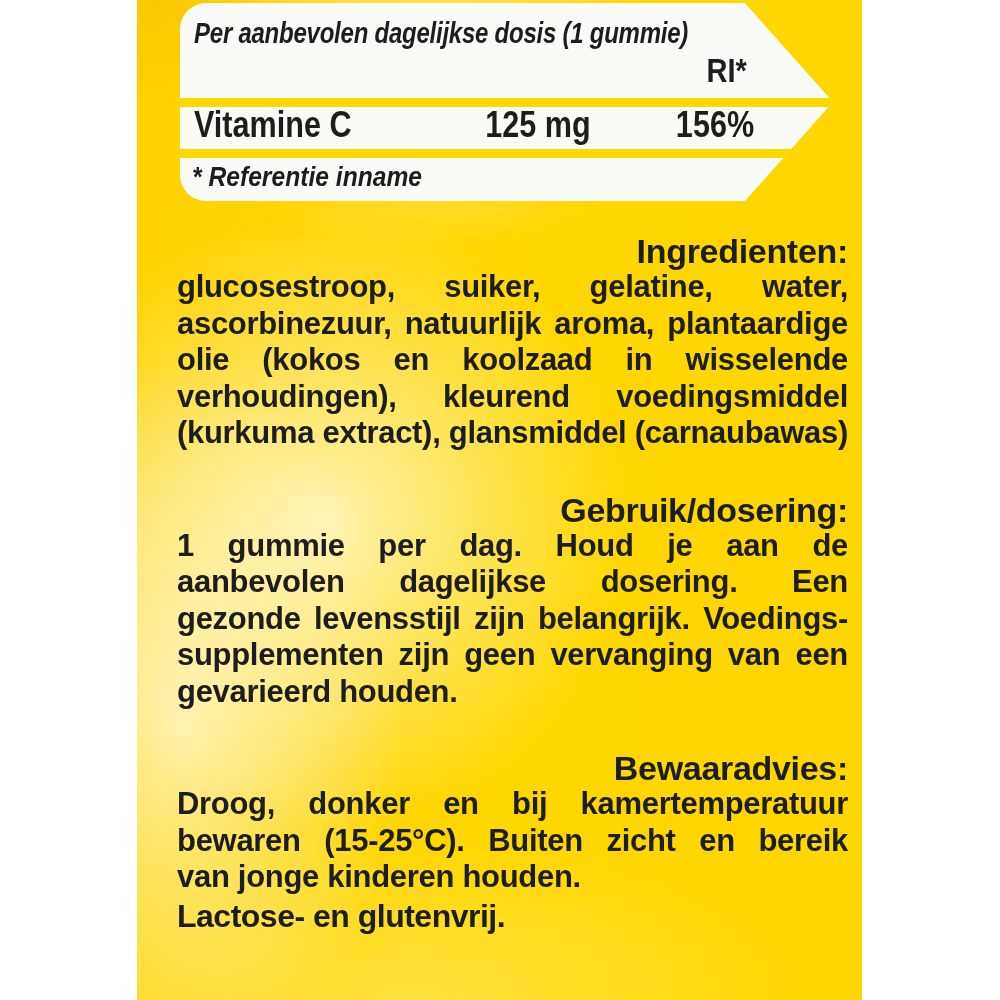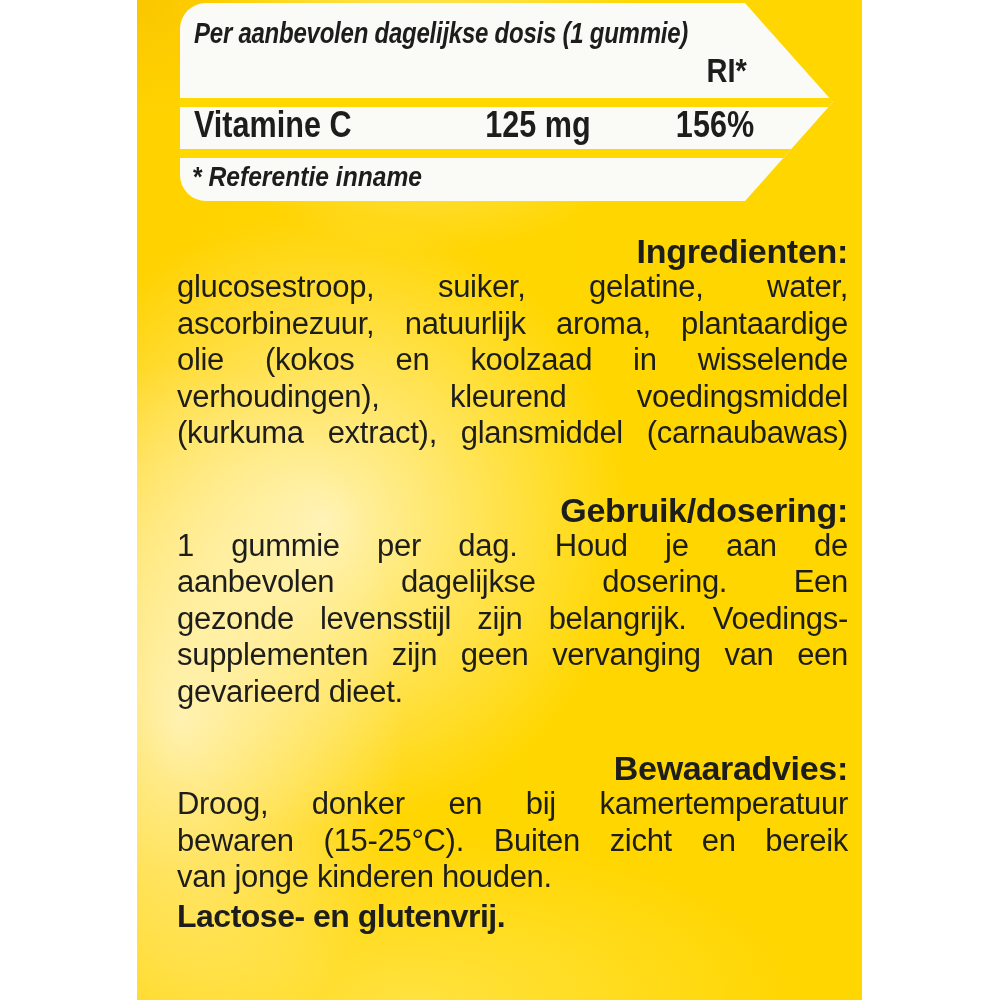--- a/index.html
+++ b/index.html
@@ -92,20 +92,21 @@
     letter-spacing: -0.3px;
     text-align: right;
   }
   .section + .section .section-heading { margin-top: 40px; margin-left: 24px; }
   .body-line {
     font-size: 31px; line-height: 36.5px;
     letter-spacing: -0.3px;
     text-align: justify;
     text-align-last: justify;
     white-space: normal;
+    font-weight: bold;
   }
   .body-line.left-last { text-align-last: left; }
   .claim {
     font-size: 32px; line-height: 40px; font-weight: bold;
     letter-spacing: -0.5px;
   }
 </style>
 </head>
 <body>
 
@@ -137,21 +138,21 @@
         <div class="body-line">verhoudingen), kleurend voedingsmiddel</div>
         <div class="body-line">(kurkuma extract), glansmiddel (carnaubawas)</div>
       </div>
 
       <div class="section">
         <div class="section-heading">Gebruik/dosering:</div>
         <div class="body-line">1 gummie per dag. Houd je aan de</div>
         <div class="body-line">aanbevolen dagelijkse dosering. Een</div>
         <div class="body-line">gezonde levensstijl zijn belangrijk. Voedings-</div>
         <div class="body-line">supplementen zijn geen vervanging van een</div>
-        <div class="body-line left-last">gevarieerd dieet.</div>
+        <div class="body-line left-last">gevarieerd houden.</div>
       </div>
 
       <div class="section">
         <div class="section-heading">Bewaaradvies:</div>
         <div class="body-line">Droog, donker en bij kamertemperatuur</div>
         <div class="body-line">bewaren (15-25°C). Buiten zicht en bereik</div>
         <div class="body-line left-last">van jonge kinderen houden.</div>
       </div>
 
       <div class="claim">Lactose- en glutenvrij.</div>

